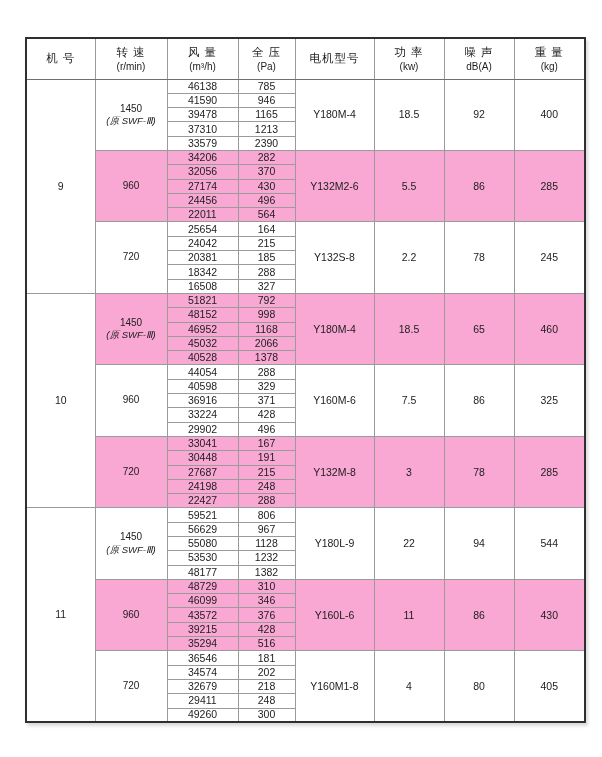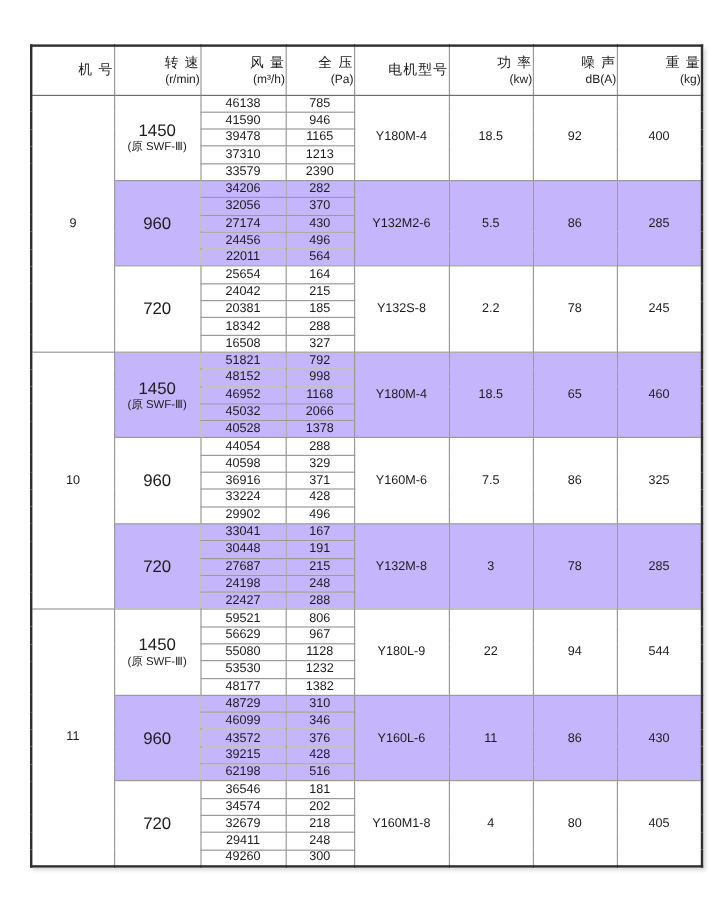--- a/index.html
+++ b/index.html
@@ -9,25 +9,25 @@
   table.spec{border-collapse:collapse;table-layout:fixed;width:559px;border:2px solid #2f2f2f;box-shadow:2px 3px 3px rgba(0,0,0,.15);background:#fff;}
   col.c1{width:69px}col.c2{width:72px}col.c3{width:71px}col.c4{width:57px}
   col.c5{width:79px}col.c6{width:70px}col.c7{width:70px}col.c8{width:71px}
   th,td{border:1px solid #9a9a9a;padding:0;margin:0;text-align:center;vertical-align:middle;color:#1c1c1c;overflow:hidden;}
   thead tr{height:41px;}
   th{font-weight:normal;}
   .h-label{font-size:11.5px;letter-spacing:1px;}
   .h-unit{font-size:10px;margin-top:1px;letter-spacing:0;}
   tbody tr{height:14.3px;}
   td{font-size:10.5px;line-height:1.05;}
-  td.shaded{background:#c4b5fd;}
+  td.shaded{background:#f9a8d4;}
   tr.group-start td{border-top-color:#6f6f6f;}
-  thead th{border-bottom-color:#6f6f6f;text-align:right;}
-  .speed-main{font-size:14px;}
-  .speed-note{font-size:9.5px;margin-top:2px;white-space:nowrap;}
+  thead th{border-bottom-color:#6f6f6f;}
+  .speed-main{font-size:10px;}
+  .speed-note{font-size:9.5px;margin-top:2px;white-space:nowrap;font-style:italic;}
 </style>
 </head>
 <body>
 
 <div class="page-title">6.1. SWF-Ⅰ型混流风机性能参数表(5)</div>
 
 <div class="table-wrap">
   <table class="spec">
     <colgroup>
       <col class="c1">
@@ -286,21 +286,21 @@
         </tr>
         <tr>
           <td class="shaded">43572</td>
           <td class="shaded">376</td>
         </tr>
         <tr>
           <td class="shaded">39215</td>
           <td class="shaded">428</td>
         </tr>
         <tr>
-          <td class="shaded">62198</td>
+          <td class="shaded">35294</td>
           <td class="shaded">516</td>
         </tr>
         <tr class="group-start">
           <td rowspan="5">
             <div class="speed-main">720</div>
           </td>
           <td>36546</td>
           <td>181</td>
           <td rowspan="5">Y160M1-8</td>
           <td rowspan="5">4</td>

